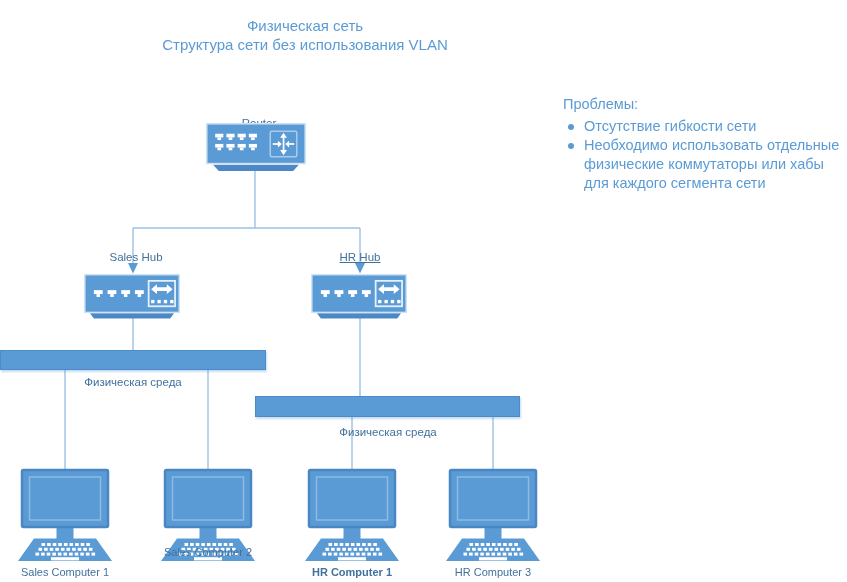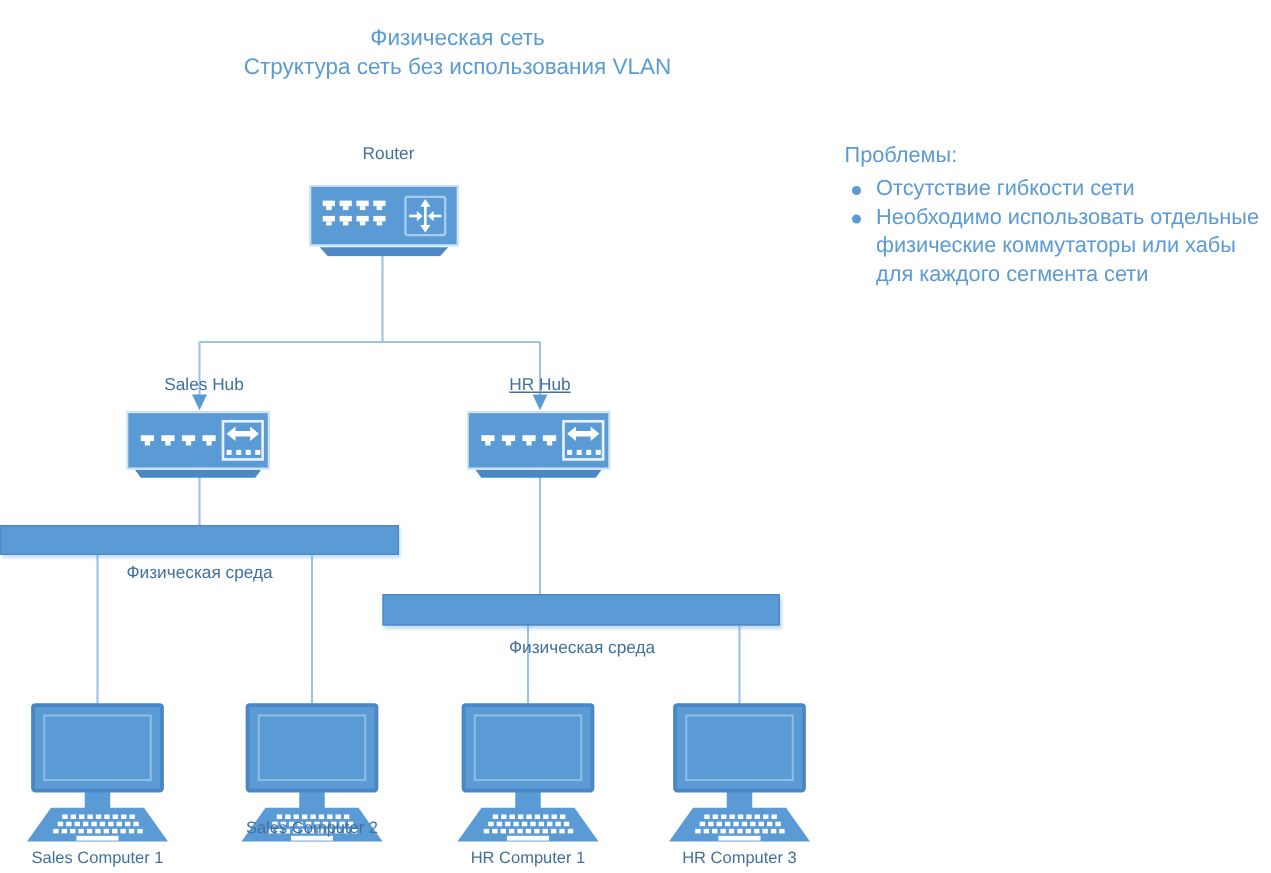--- a/index.html
+++ b/index.html
@@ -123,32 +123,32 @@
         <rect x="36" y="90.2" width="28" height="3.2"></rect>
       </g>
     </symbol>
   </defs>
 </svg>
 
 <div class="canvas">
 
   <div class="abs title-block">
     <div>Физическая сеть</div>
-    <div>Структура сеть без использования VLAN</div>
+    <div>Структура сети без использования VLAN</div>
   </div>
 
   <svg class="abs connectors" width="847" height="582" viewBox="0 0 847 582">
     <path d="M255,166 V228 M133,228 H360 M133,228 V264 M360,228 V264
              M133,317 V351 M65,369 V471 M208,369 V471
              M360,317 V397 M352,416 V471 M493,416 V471" fill="none" stroke="#9CC2E5" stroke-width="1.4"></path>
     <polygon points="128,263 138,263 133,273.5" fill="#5B9BD5"></polygon>
     <polygon points="355,263 365,263 360,273.5" fill="#5B9BD5"></polygon>
   </svg>
 
-  <div class="abs dark-label" style="left:199px;top:97px;width:120px;">Router</div>
+  <div class="abs dark-label" style="left:199px;top:117px;width:120px;">Router</div>
   <svg class="abs" style="left:206px;top:123px;" width="102" height="48" viewBox="0 0 100 47">
       <use href="#sym-router"></use>
     </svg>
 
   <div class="abs dark-label" style="left:76px;top:251px;width:120px;">Sales Hub</div>
   <svg class="abs" style="left:84px;top:274px;" width="98" height="45" viewBox="0 0 100 46">
       <use href="#sym-hub"></use>
     </svg>
 
   <div class="abs dark-label" style="left:300px;top:251px;width:120px;text-decoration:underline;">HR Hub</div>
@@ -168,21 +168,21 @@
   <div class="abs dark-label" style="left:-10px;top:566px;width:150px;font-size:11px;">Sales Computer 1</div>
 
   <svg class="abs" style="left:158px;top:467px;" width="100" height="100" viewBox="0 0 100 100">
       <use href="#sym-computer"></use>
     </svg>
   <div class="abs dark-label" style="left:133px;top:546px;width:150px;font-size:11px;">Sales Computer 2</div>
 
   <svg class="abs" style="left:302px;top:467px;" width="100" height="100" viewBox="0 0 100 100">
       <use href="#sym-computer"></use>
     </svg>
-  <div class="abs dark-label" style="left:277px;top:566px;width:150px;font-size:11px;">HR Computer 1</div>
+  <div class="abs dark-label" style="left:277px;top:566px;width:150px;font-size:11px;font-weight:bold;">HR Computer 1</div>
 
   <svg class="abs" style="left:443px;top:467px;" width="100" height="100" viewBox="0 0 100 100">
       <use href="#sym-computer"></use>
     </svg>
   <div class="abs dark-label" style="left:418px;top:566px;width:150px;font-size:11px;">HR Computer 3</div>
 
   <div class="abs problems">
     <div class="problems-heading">Проблемы:</div>
     <ul>
       <li>

